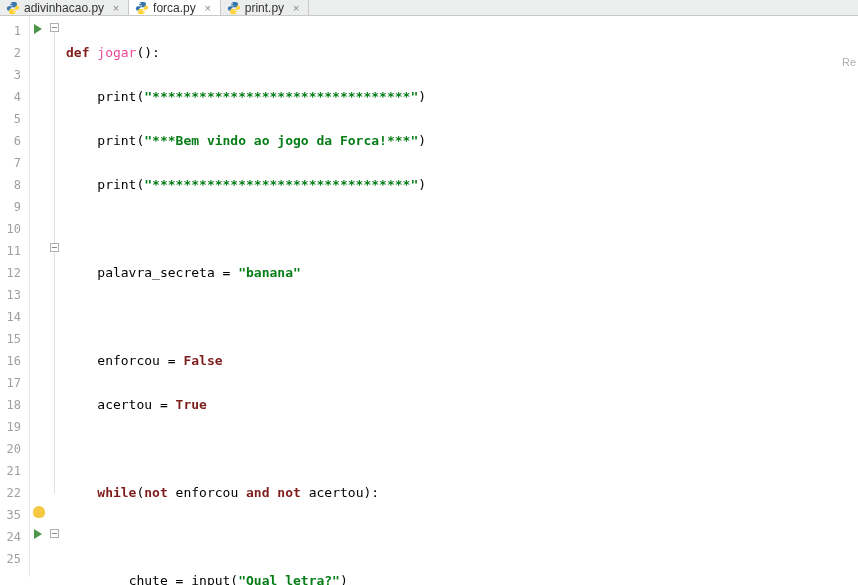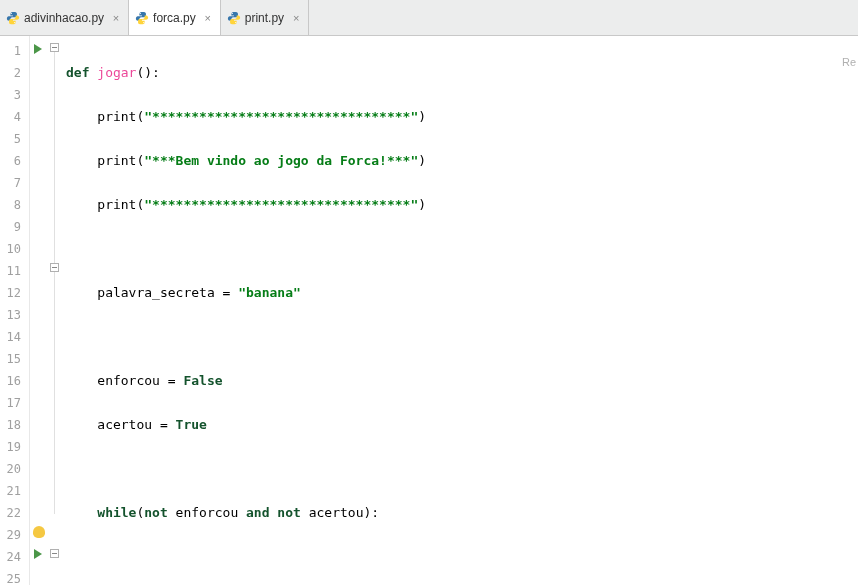--- a/index.html
+++ b/index.html
@@ -1,36 +1,36 @@
 <!DOCTYPE html>
 <html><head>
 <meta charset="utf-8">
 <style>
 * { margin: 0; padding: 0; box-sizing: border-box; }
 body { font-family: "Segoe UI", Arial, sans-serif; font-size: 12px; background: #fff; overflow: hidden; width: 858px; height: 585px; }
-.tabs { display: flex; background: #eceded; border-bottom: 1px solid #c8c8c8; height: 36px; }
+.tabs { display: flex; background: #eceded; border-bottom: 1px solid #c8c8c8; height: 16px; }
 .tab { display: flex; align-items: center; padding: 0 6px; border-right: 1px solid #c8c8c8; cursor: pointer; gap: 4px; background: #eceded; }
 .tab.active { background: #fff; }
 .tab-label { color: #333; font-size: 12px; }
 .tab-close { color: #888; font-size: 11px; margin-left: 2px; width: 12px; text-align: center; }
 .py-icon { width: 14px; height: 14px; position: relative; }
 .py-icon svg { width: 14px; height: 14px; }
 .editor { display: flex; height: calc(100% - 24px); position: relative; }
 .gutter { width: 30px; background: #fff; border-right: 1px solid #e8e8e8; text-align: right; padding-right: 8px; color: #a0a0a0; font-family: "Consolas", monospace; font-size: 12px; line-height: 22px; padding-top: 4px; }
 .gutter-line { height: 22px; }
 .fold-col { width: 14px; background: #fff; position: relative; padding-top: 4px; }
 .fold-mark { width: 9px; height: 9px; border: 1px solid #b0b0b0; position: absolute; left: 2px; background: #fff; }
 .fold-mark::before { content: ""; position: absolute; left: 1px; top: 3px; width: 5px; height: 1px; background: #888; }
 .fold-line { position: absolute; left: 6px; width: 1px; background: #e0e0e0; }
 .run-col { width: 18px; background: #fff; position: relative; padding-top: 4px; }
 .run-tri { position: absolute; left: 4px; width: 0; height: 0; border-top: 5px solid transparent; border-bottom: 5px solid transparent; border-left: 8px solid #4b9648; }
 .bulb { position: absolute; left: 3px; width: 12px; height: 12px; background: #f5c842; border-radius: 50% 50% 40% 40%; }
 .code { flex: 1; font-family: "Consolas", monospace; font-size: 13px; line-height: 22px; padding-top: 4px; padding-left: 4px; white-space: pre; position: relative; }
 .code-line { height: 22px; position: relative; }
-.kw { color: #14532d; font-weight: bold; }
+.kw { color: #7f1d1d; font-weight: bold; }
 .fn { color: #ec4899; }
 .str { color: #067d17; font-weight: bold; }
 .right-hint { position: absolute; right: 2px; top: 28px; color: #b0b0b0; font-size: 11px; margin-top: 28px; }
 </style>
 </head>
 <body>
 
 <div class="tabs">
   <div class="tab">
     <span class="py-icon"><svg viewBox="0 0 16 16">
@@ -83,21 +83,21 @@
     <div class="gutter-line">13</div>
     <div class="gutter-line">14</div>
     <div class="gutter-line">15</div>
     <div class="gutter-line">16</div>
     <div class="gutter-line">17</div>
     <div class="gutter-line">18</div>
     <div class="gutter-line">19</div>
     <div class="gutter-line">20</div>
     <div class="gutter-line">21</div>
     <div class="gutter-line">22</div>
-    <div class="gutter-line">29</div>
+    <div class="gutter-line">35</div>
     <div class="gutter-line">24</div>
     <div class="gutter-line">25</div>
   </div>
 
   <div class="run-col">
     <div class="run-tri" style="top:8px"></div>
     <div class="bulb" style="top:490px"></div>
     <div class="run-tri" style="top:513px"></div>
   </div>
 

